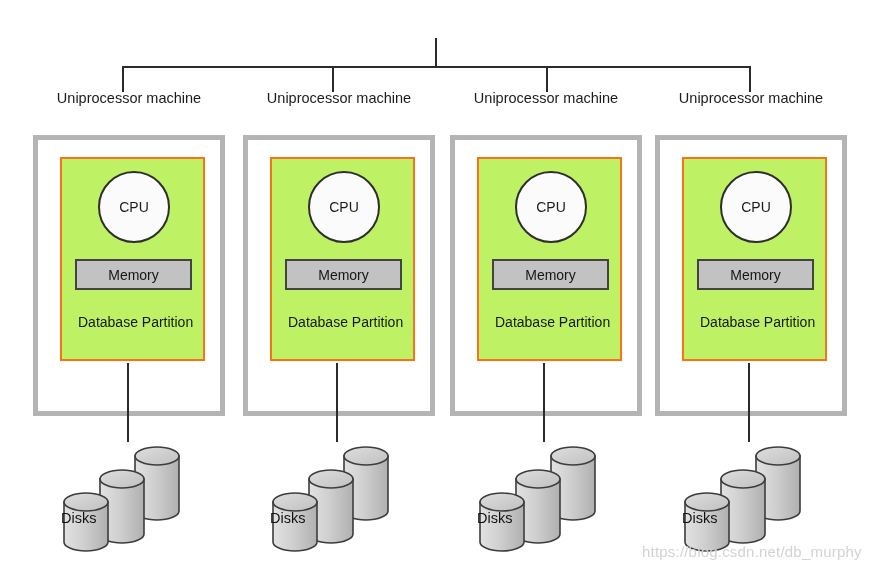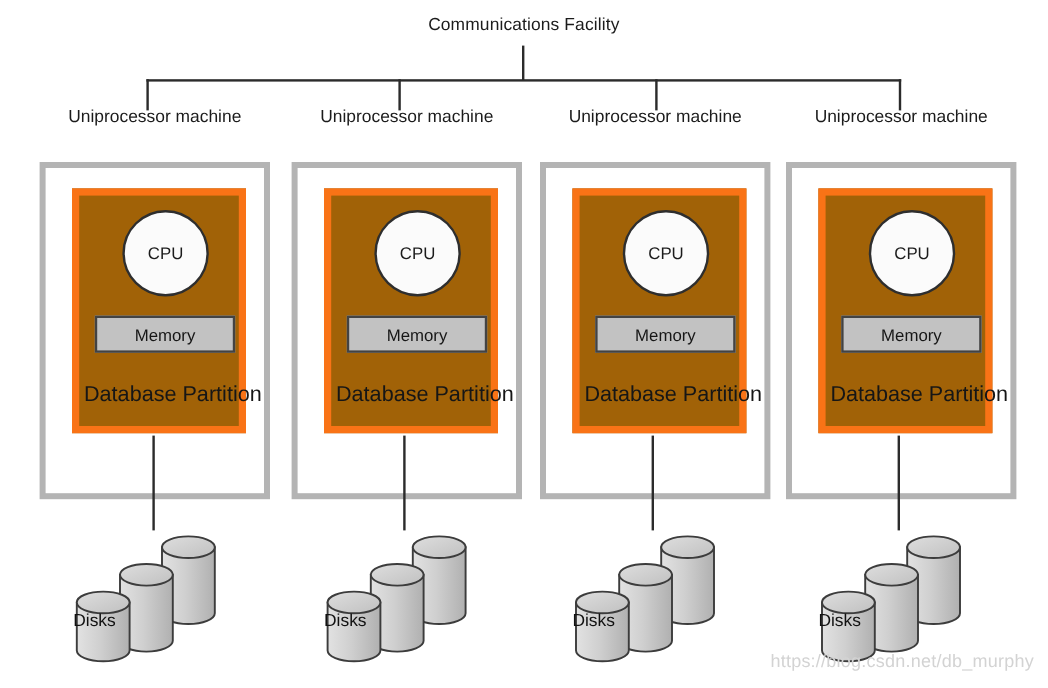--- a/index.html
+++ b/index.html
@@ -58,22 +58,22 @@
     position: absolute;
     top: 45px;
     left: 0;
     box-sizing: border-box;
     background: #ffffff;
     border: 5px solid #b4b4b4;
   }
   .inner-box {
     position: absolute;
     box-sizing: border-box;
-    background: #a16207;
-    border: 6px solid #f97316;
+    background: #bef264;
+    border: 2px solid #f97316;
     text-decoration: underline;
   }
   .cpu-circle {
     position: absolute;
     box-sizing: border-box;
     border-radius: 50%;
     background: #fbfbfb;
     border: 2px solid #2e2e2e;
     display: flex;
     align-items: center;
@@ -87,24 +87,24 @@
     background: #c2c2c2;
     border: 2px solid #434343;
     display: flex;
     align-items: center;
     justify-content: center;
     font-size: 14px;
     color: #161616;
   }
   .dbpart-label {
     position: absolute;
-    left: 4px;
+    left: 16px;
     width: 100%;
     text-align: left;
-    font-size: 18px;
+    font-size: 14px;
     color: #161616;
     white-space: nowrap;
   }
 
   
   .disks-group {
     position: absolute;
     text-decoration: underline;
   }
   .disks-label {
@@ -122,21 +122,20 @@
     color: #d3d3d3;
     white-space: nowrap;
     letter-spacing: 0.2px;
   }
 </style>
 </head>
 <body>
 
 <div id="canvas">
 
-  <div class="facility-title">Communications Facility</div>
 
   <div class="line-v" style="left:435px; top:38px; height:29px;"></div>
 
   <div class="line-h" style="left:122px; top:66px; width:629px;"></div>
 
   <div class="line-v" style="left:122px; top:66px; height:26px;"></div>
   <div class="line-v" style="left:332px; top:66px; height:26px;"></div>
   <div class="line-v" style="left:546px; top:66px; height:26px;"></div>
   <div class="line-v" style="left:749px; top:66px; height:26px;"></div>
 

